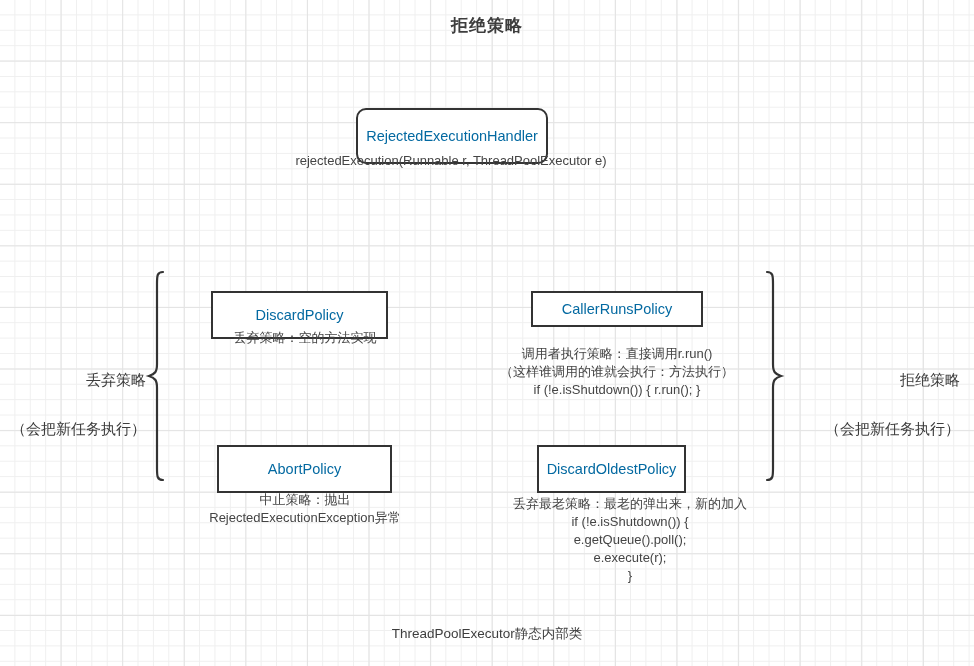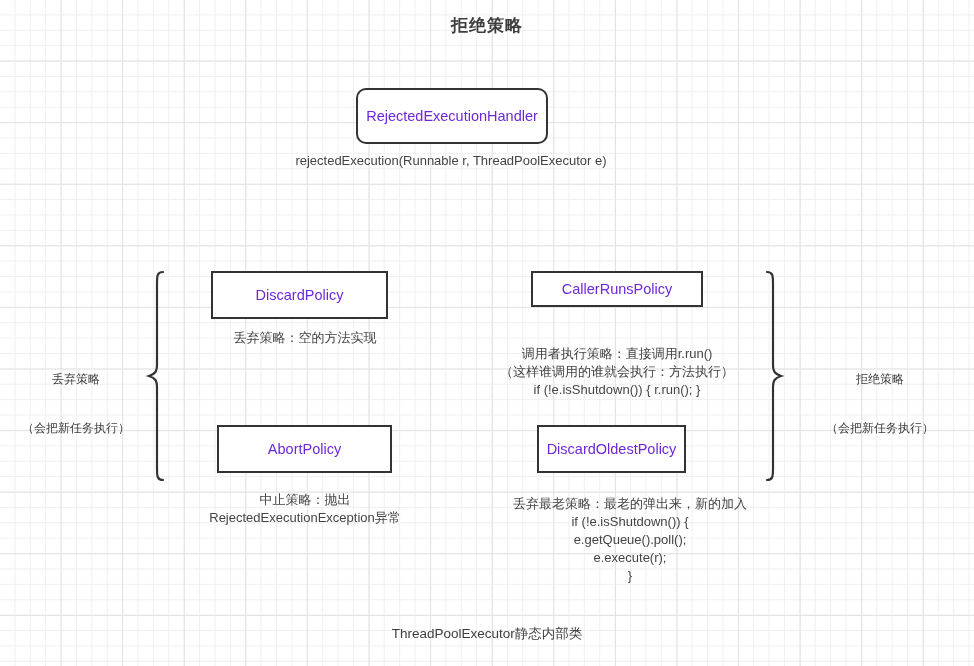--- a/index.html
+++ b/index.html
@@ -46,37 +46,38 @@
   }
 
   .node {
     box-sizing: border-box;
     background: #ffffff;
     border: 2px solid #333333;
     display: flex;
     align-items: center;
     justify-content: center;
     font-size: 14.5px;
-    color: #6d28d9;
+    color: #0369a1;
     text-align: left;
+    margin-top: 20px;
   }
   .node.rounded { border-radius: 10px; }
 
   .caption {
     font-size: 13px;
     color: #444444;
     line-height: 18px;
     text-align: center;
     white-space: pre-line;
   }
 
   .side-label {
-    font-size: 12px;
+    font-size: 15px;
     color: #3d3d3d;
-    text-align: center;
+    text-align: right;
     white-space: nowrap;
   }
 
   .brace {
     color: #333333;
     overflow: visible;
   }
 
   .footer-note {
     font-size: 13.5px;

